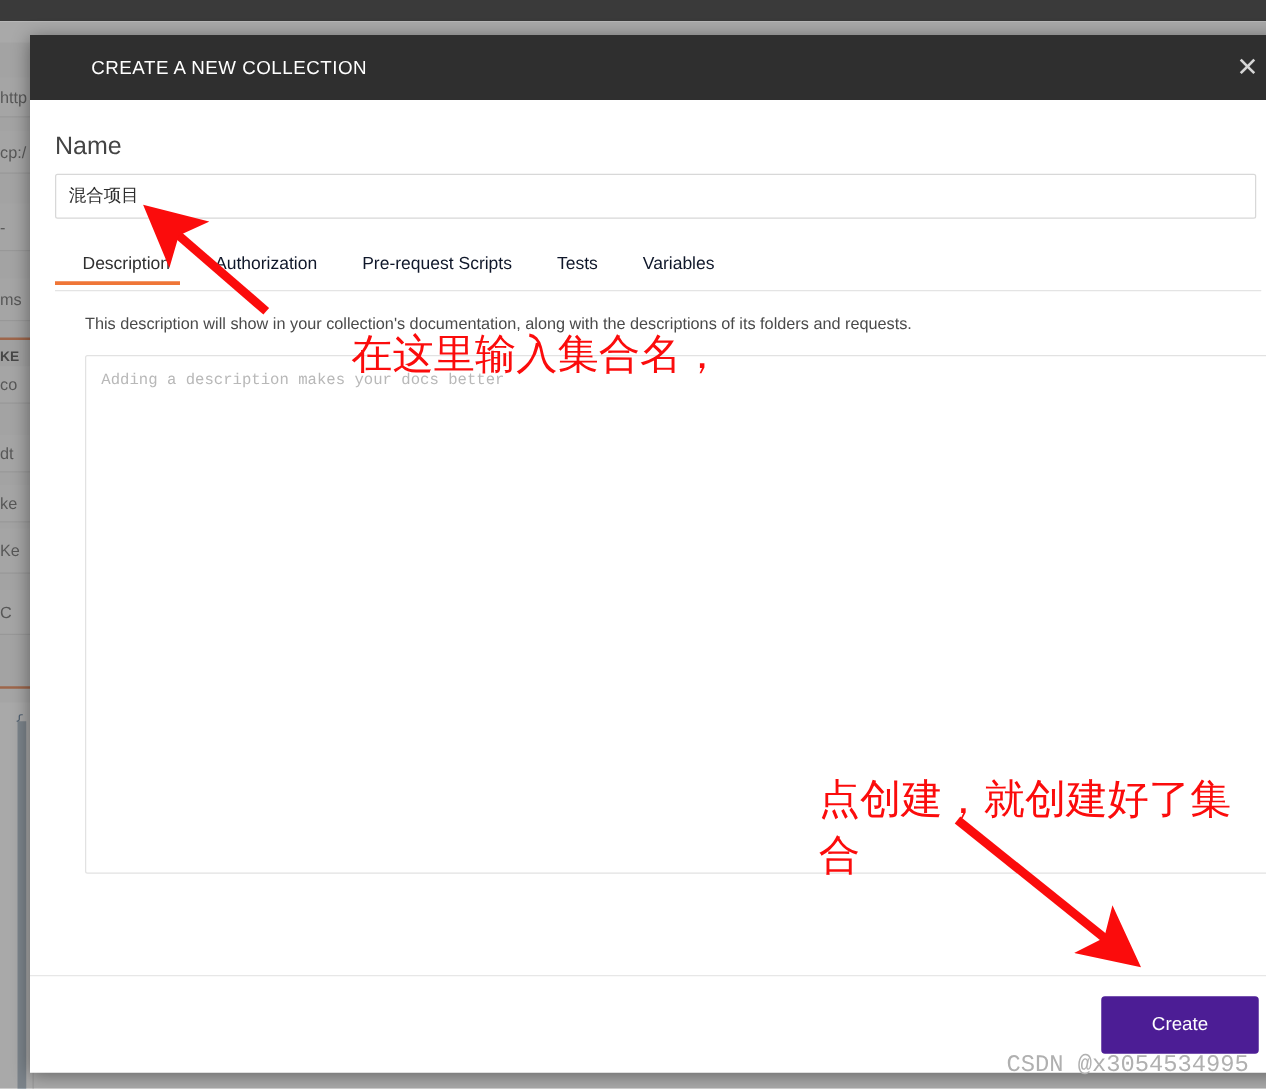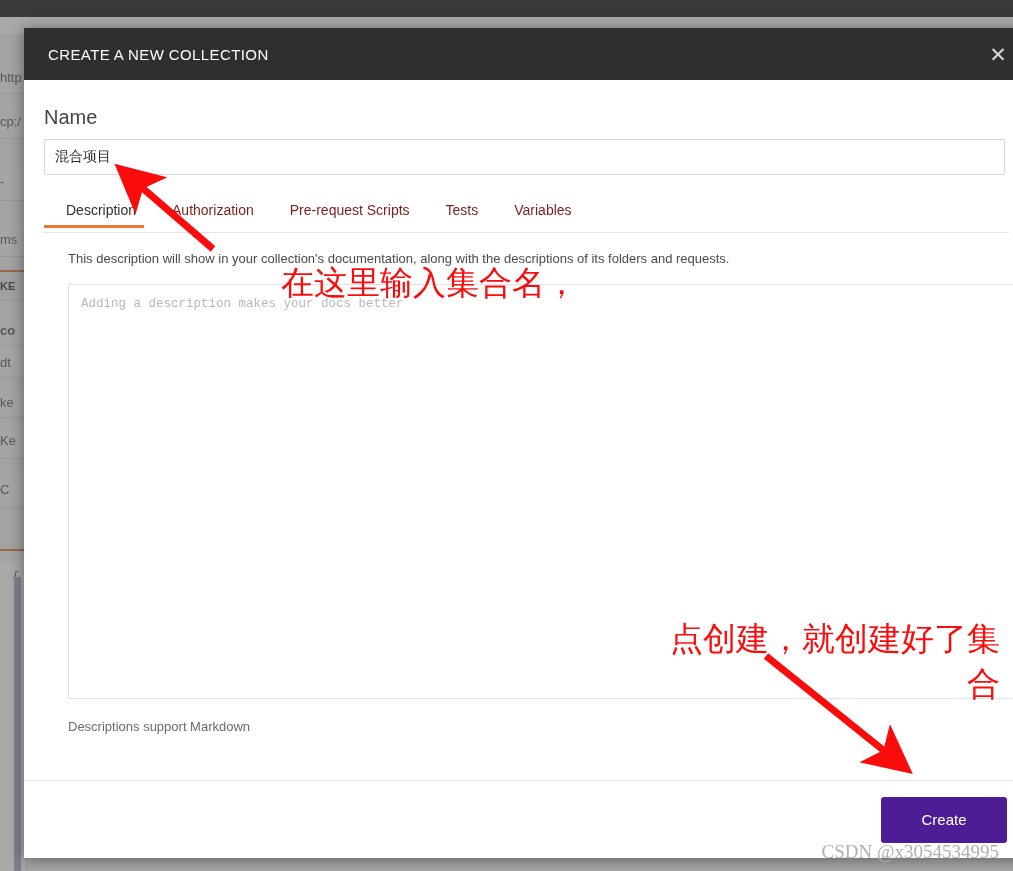--- a/index.html
+++ b/index.html
@@ -63,21 +63,21 @@
     width: 1005px; height: 830px;
     background: #ffffff;
     box-shadow: 0 2px 14px rgba(0,0,0,0.45);
     display: flex; flex-direction: column;
   }
   .modal-header {
     height: 52px; background: #2f2f2f; color: #ffffff;
     display: flex; align-items: center; justify-content: space-between;
     padding: 0 18px 0 24px; flex: 0 0 52px;
   }
-  .modal-title { font-size: 15px; letter-spacing: 0.4px; font-weight: 400; }
+  .modal-title { font-size: 15px; letter-spacing: 0.4px; font-weight: 400; margin-left: 25px; }
   .close-icon {
     width: 26px; height: 26px; display: flex; align-items: center; justify-content: center;
     color: #d6d6d6; font-size: 21px; line-height: 1; cursor: pointer;
   }
 
   .modal-body { flex: 1 1 auto; padding: 26px 20px 0 20px; position: relative; }
 
   .field-label { font-size: 20px; color: #444; margin-bottom: 10px; }
   .name-input {
     width: 961px; height: 36px;
@@ -86,21 +86,21 @@
     padding: 0 10px; outline: none;
     font-family: "Liberation Sans", sans-serif;
   }
 
   .tabs {
     display: flex; align-items: center; gap: 0;
     border-bottom: 1px solid #e4e4e4;
     margin-top: 22px; height: 36px;
   }
   .tab {
-    font-size: 14px; color: #7f1d1d; padding: 0 18px 9px 18px;
+    font-size: 14px; color: #0f172a; padding: 0 18px 9px 18px;
     cursor: pointer; position: relative; white-space: nowrap;
   }
   .tab:first-child { padding-left: 22px; }
   .tab.active { color: #2f2f2f; }
   .tab.active::after {
     content: ""; position: absolute; left: 0; right: 10px; bottom: -1px;
     height: 3px; background: #ef7637;
   }
 
   .desc-help {
@@ -133,46 +133,46 @@
   .btn-cancel { width: 126px; background: #ececec; color: #9a9a9a; }
   .btn-create { width: 126px; background: #4c1d95; color: #ffffff; }
 
   
   .anno {
     position: absolute; color: #fb0c0c; font-size: 33px;
     font-family: "Liberation Sans", sans-serif; line-height: 1.35;
     white-space: pre-wrap; pointer-events: none;
   }
   #anno-1 { left: 281px; top: 261px; }
-  #anno-2 { left: 655px; top: 617px; width: 345px; text-align: right; }
+  #anno-2 { left: 655px; top: 617px; width: 345px; }
 
   .arrows { position: absolute; left: 0; top: 0; width: 1013px; height: 871px; pointer-events: none; }
 
   .watermark {
     position: absolute; right: 14px; bottom: 8px;
     font-size: 19px; color: #b0b0b0;
-    font-family: Liberation Serif, serif;
+    font-family: Liberation Mono, monospace;
   }
 </style>
 </head>
 <body>
 
 <div id="root">
 
   <div class="app-topbar"></div>
   <div class="app-body">
     <div class="bg-sidebar"></div>
     <div class="bg-col"></div>
     <div id="bg-rows">
         <div class="bg-row" style="top: 45px; height: 32px;">http</div>
         <div class="bg-row" style="top: 88px; height: 34px;">cp:/</div>
         <div class="bg-row" style="top: 146px; height: 38px;">-</div>
         <div class="bg-row" style="top: 206px; height: 34px;">ms</div>
         <div class="bg-row hdr accent" style="top: 253px; height: 30px;">KE</div>
-        <div class="bg-row" style="top: 299px; height: 30px; font-weight: bold;">co</div>
+        <div class="bg-row" style="top: 276px; height: 30px;">co</div>
         <div class="bg-row" style="top: 331px; height: 30px;">dt</div>
         <div class="bg-row" style="top: 371px; height: 30px;">ke</div>
         <div class="bg-row" style="top: 406px; height: 36px;">Ke</div>
         <div class="bg-row" style="top: 455px; height: 36px;">C</div>
         <div class="bg-row accent" style="top: 532px; height: 36px;">tty</div>
       </div>
     <div class="bg-code">
       <span>{</span>
     </div>
     <div class="bg-code-gutter"></div>
@@ -196,21 +196,20 @@
         <div class="tab">Authorization</div>
         <div class="tab">Pre-request Scripts</div>
         <div class="tab">Tests</div>
         <div class="tab">Variables</div>
       </div>
 
       <div class="desc-help">This description will show in your collection's documentation, along with the descriptions of its folders and requests.</div>
 
       <textarea class="desc-area" placeholder="Adding a description makes your docs better" style=""></textarea>
 
-      <div class="markdown-note">Descriptions support Markdown</div>
     </div>
 
     <div class="modal-footer">
       <button class="btn btn-create">Create</button>
     </div>
   </div>
 
   <div class="anno" id="anno-1">在这里输入集合名，</div>
   <div class="anno" id="anno-2">点创建，就创建好了集合</div>
 

